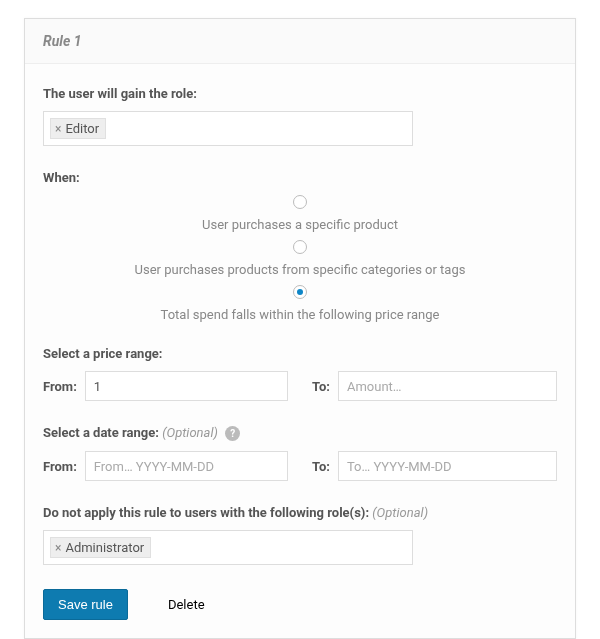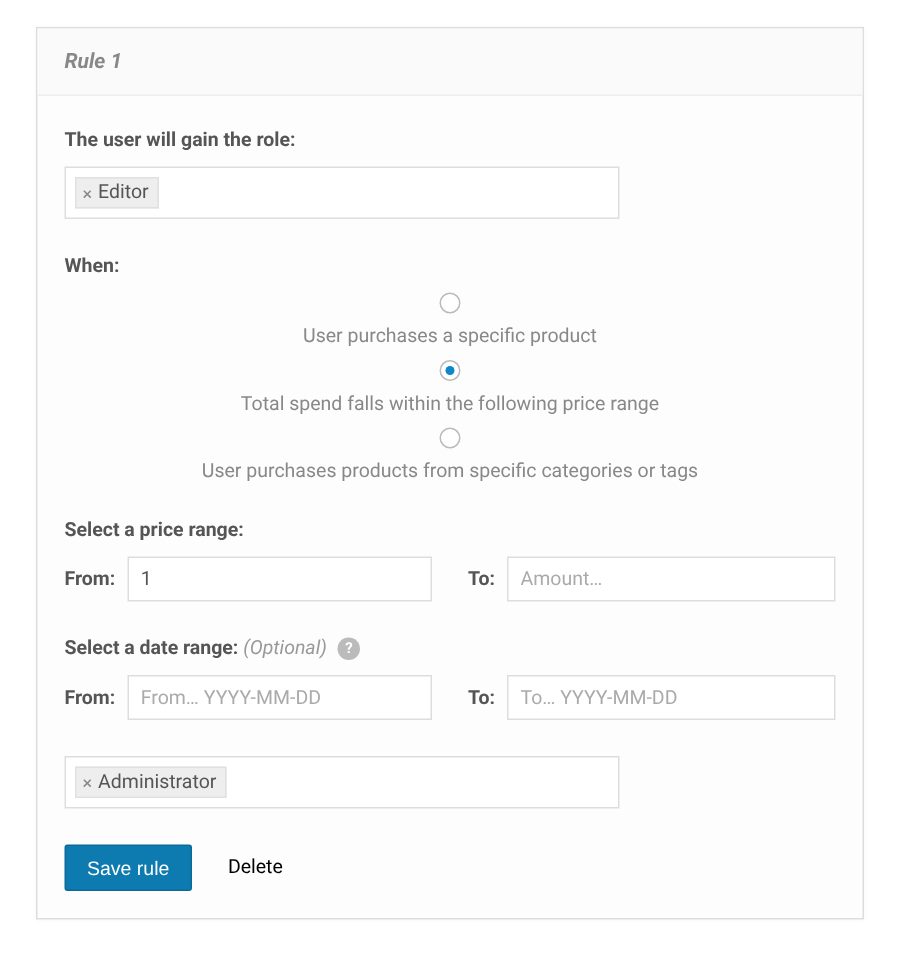--- a/index.html
+++ b/index.html
@@ -131,21 +131,21 @@
     padding: 0 8px;
     font-size: 13px;
     color: #555;
     width: 100%;
     font-family: inherit;
   }
   .text-input::placeholder { color: #aaa; }
   .actions {
     display: flex;
     align-items: center;
-    gap: 24px;
+    gap: 40px;
     margin-top: 8px;
   }
   .btn-primary {
     background: #0e7bb0;
     border: 1px solid #0a6a99;
     color: #fff;
     padding: 7px 14px;
     font-size: 13px;
     cursor: pointer;
     border-radius: 2px;
@@ -174,27 +174,27 @@
       </div>
     </div>
 
     <div class="block">
       <div class="section-label">When:</div>
 
       <div class="radio-row">
         <span class="radio"></span>
         <span>User purchases a specific product</span>
       </div>
+      <div class="radio-row">
+        <span class="radio"></span>
+        <span>User purchases products from specific categories or tags</span>
+      </div>
       <div class="radio-row selected">
         <span class="radio checked"></span>
         <span>Total spend falls within the following price range</span>
-      </div>
-      <div class="radio-row">
-        <span class="radio"></span>
-        <span>User purchases products from specific categories or tags</span>
       </div>
     </div>
 
     <div class="block">
       <div class="section-label">Select a price range:</div>
       <div class="range-row">
         <div class="range-col">
           <label>From:</label>
           <input class="text-input" value="1" style="">
         </div>
@@ -217,20 +217,24 @@
           <input class="text-input" placeholder="From… YYYY-MM-DD" style="">
         </div>
         <div class="range-col">
           <label>To:</label>
           <input class="text-input" placeholder="To… YYYY-MM-DD" style="">
         </div>
       </div>
     </div>
 
     <div class="block">
+      <div class="section-label">
+        <span>Do not apply this rule to users with the following role(s):</span>
+        <span class="optional">(Optional)</span>
+      </div>
       <div class="tag-input">
         <span class="tag">
           <span class="tag-x">×</span>
           <span>Administrator</span>
         </span>
       </div>
     </div>
 
     <div class="actions">
       <button class="btn-primary">Save rule</button>

